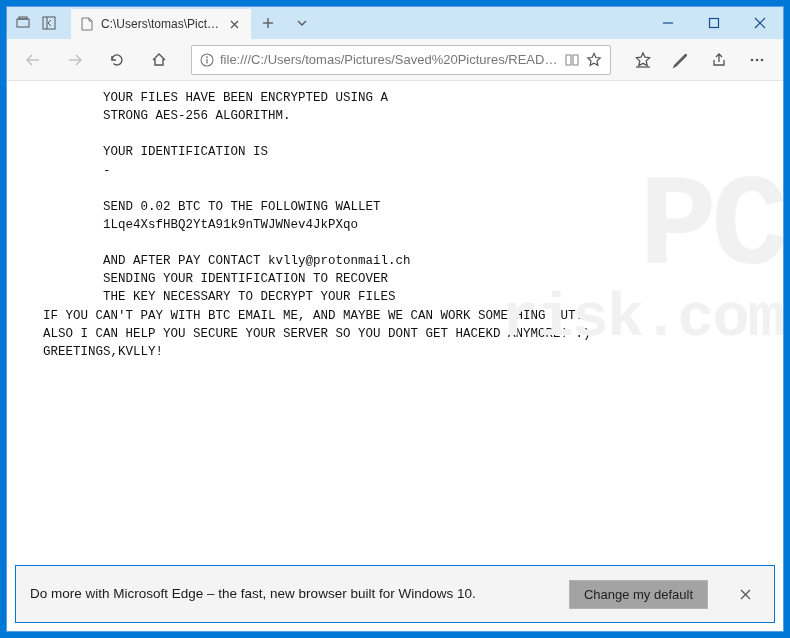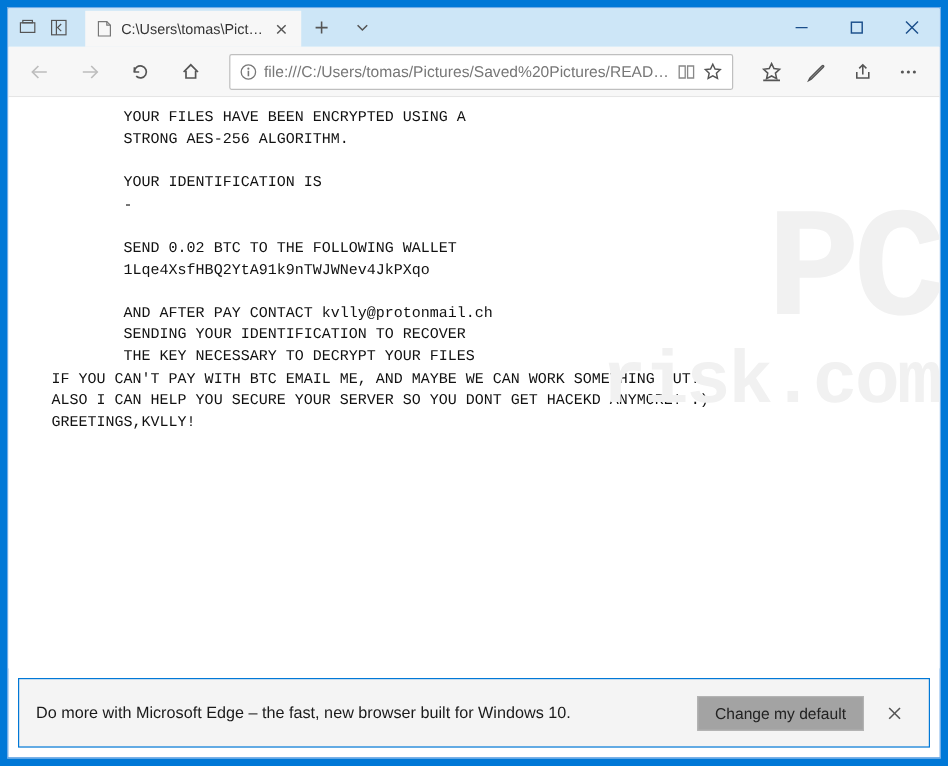--- a/index.html
+++ b/index.html
@@ -29,21 +29,21 @@
   .rt-icons { display: flex; align-items: center; gap: 2px; }
   .rt-icons .tool { color: #555; }
   
   .content { flex: 1; position: relative; background: #fff; overflow: hidden; }
   pre.note { font-family: "Consolas", "Courier New", monospace; font-size: 12.5px; line-height: 1.45; white-space: pre; color: #111; padding: 8px 0 0 36px; }
   
   .wm { position: absolute; right: 0; top: 38%; transform: translateY(-50%); color: #f1f1f1; font-weight: 700; font-family: Liberation Mono, monospace; pointer-events: none; text-align: right; }
   .wm .big { font-size: 130px; line-height: 0.9; letter-spacing: -6px; }
   .wm .sm { font-size: 62px; letter-spacing: -2px; margin-top: -4px; text-align: right; }
   
-  .prompt { margin: 8px; border: 1px solid #0078d7; background: #f4f4f4; height: 58px; display: flex; align-items: center; padding: 0 14px; gap: 10px; }
+  .prompt { margin: 8px; border: 1px solid #0078d7; background: #f4f4f4; height: 58px; display: flex; align-items: center; padding: 0 14px; gap: 22px; }
   .prompt .msg { font-size: 13.5px; color: #1a1a1a; flex: 1; line-height: 1.3; }
   .prompt button { font-family: inherit; font-size: 13px; padding: 6px 14px; background: #a3a3a3; border: 1px solid #b3b3b3; color: #222; cursor: pointer; }
   .prompt .pclose { width: 30px; height: 30px; display:flex; align-items:center; justify-content:center; color:#555; }
   svg { display: block; }
 </style>
 </head>
 <body>
 
 <div class="frame">
   <div class="window">

